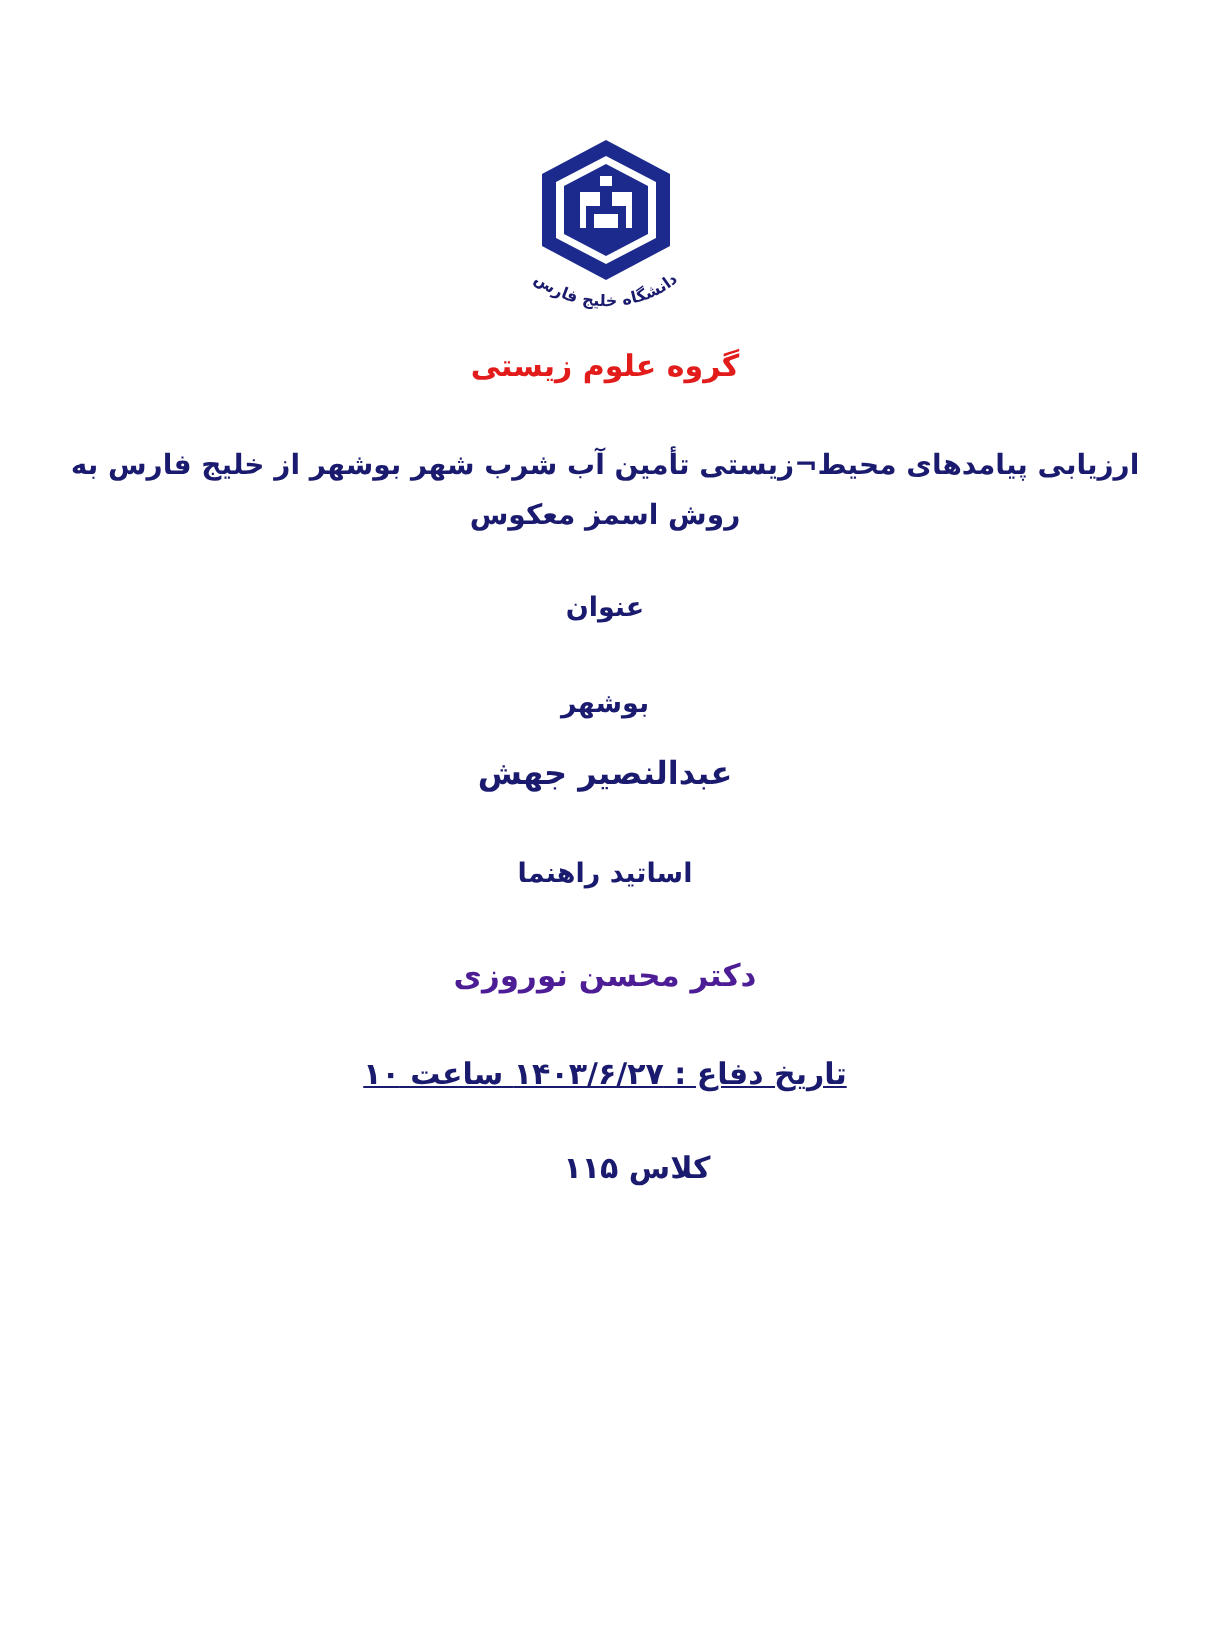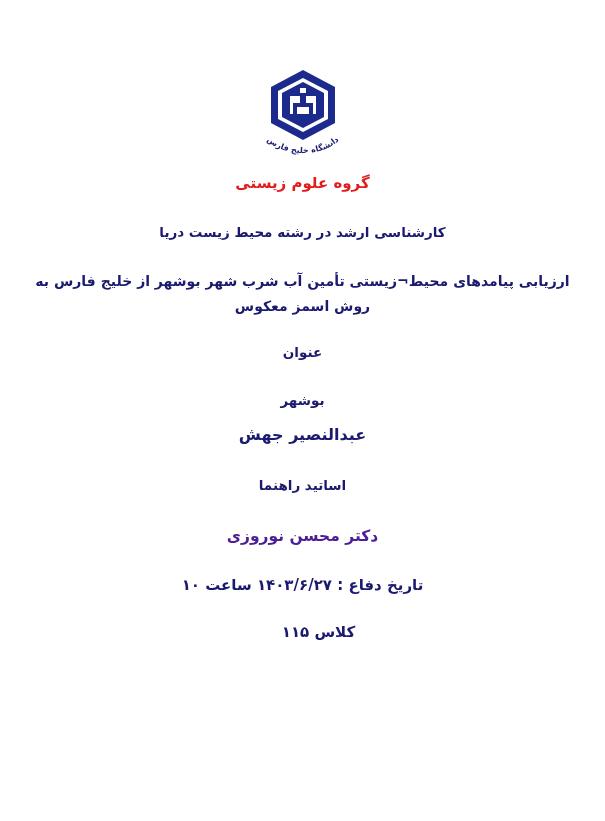--- a/index.html
+++ b/index.html
@@ -81,20 +81,21 @@
     text-align: center;
   }
   .l-advisor {
     font-size: 15.5px;
     color: #4c1d95;
     margin-top: 28px;
   }
   .l-date {
     font-size: 15px;
     margin-top: 26px;
+    text-decoration: underline;
   }
   .l-room {
     font-size: 15px;
     margin-top: 24px;
     padding-left: 32px;
   }
   .univ-name {
     font-size: 6px;
     fill: #1a1a6e;
   }
@@ -117,21 +118,20 @@
       </g>
       <path id="arcPath" d="M 18 70 A 44 30 0 0 0 102 70" fill="none"></path>
       <text class="univ-name">
         <textPath href="#arcPath" startOffset="50%" text-anchor="middle" style="font-size:8px;font-weight:bold;">دانشگاه خلیج فارس</textPath>
       </text>
     </svg>
   </div>
 
   <div class="content">
     <p class="line l-dept">گروه علوم زیستی</p>
-    <p class="line l-degree">کارشناسی ارشد در رشته محیط زیست دریا</p>
     <p class="line l-title">ارزیابی پیامدهای محیط¬زیستی تأمین آب شرب شهر بوشهر از خلیج فارس به روش اسمز معکوس</p>
     <p class="line l-label-title">عنوان</p>
     <p class="line l-label-student">بوشهر</p>
     <p class="line l-student">عبدالنصیر جهش</p>
     <p class="line l-label-advisors">اساتید راهنما</p>
     <p class="line l-advisor">دکتر محسن نوروزی</p>
     <p class="line l-date">تاریخ دفاع  :  ۱۴۰۳/۶/۲۷ ساعت   ۱۰</p>
     <p class="line l-room">کلاس ۱۱۵</p>
   </div>
 

